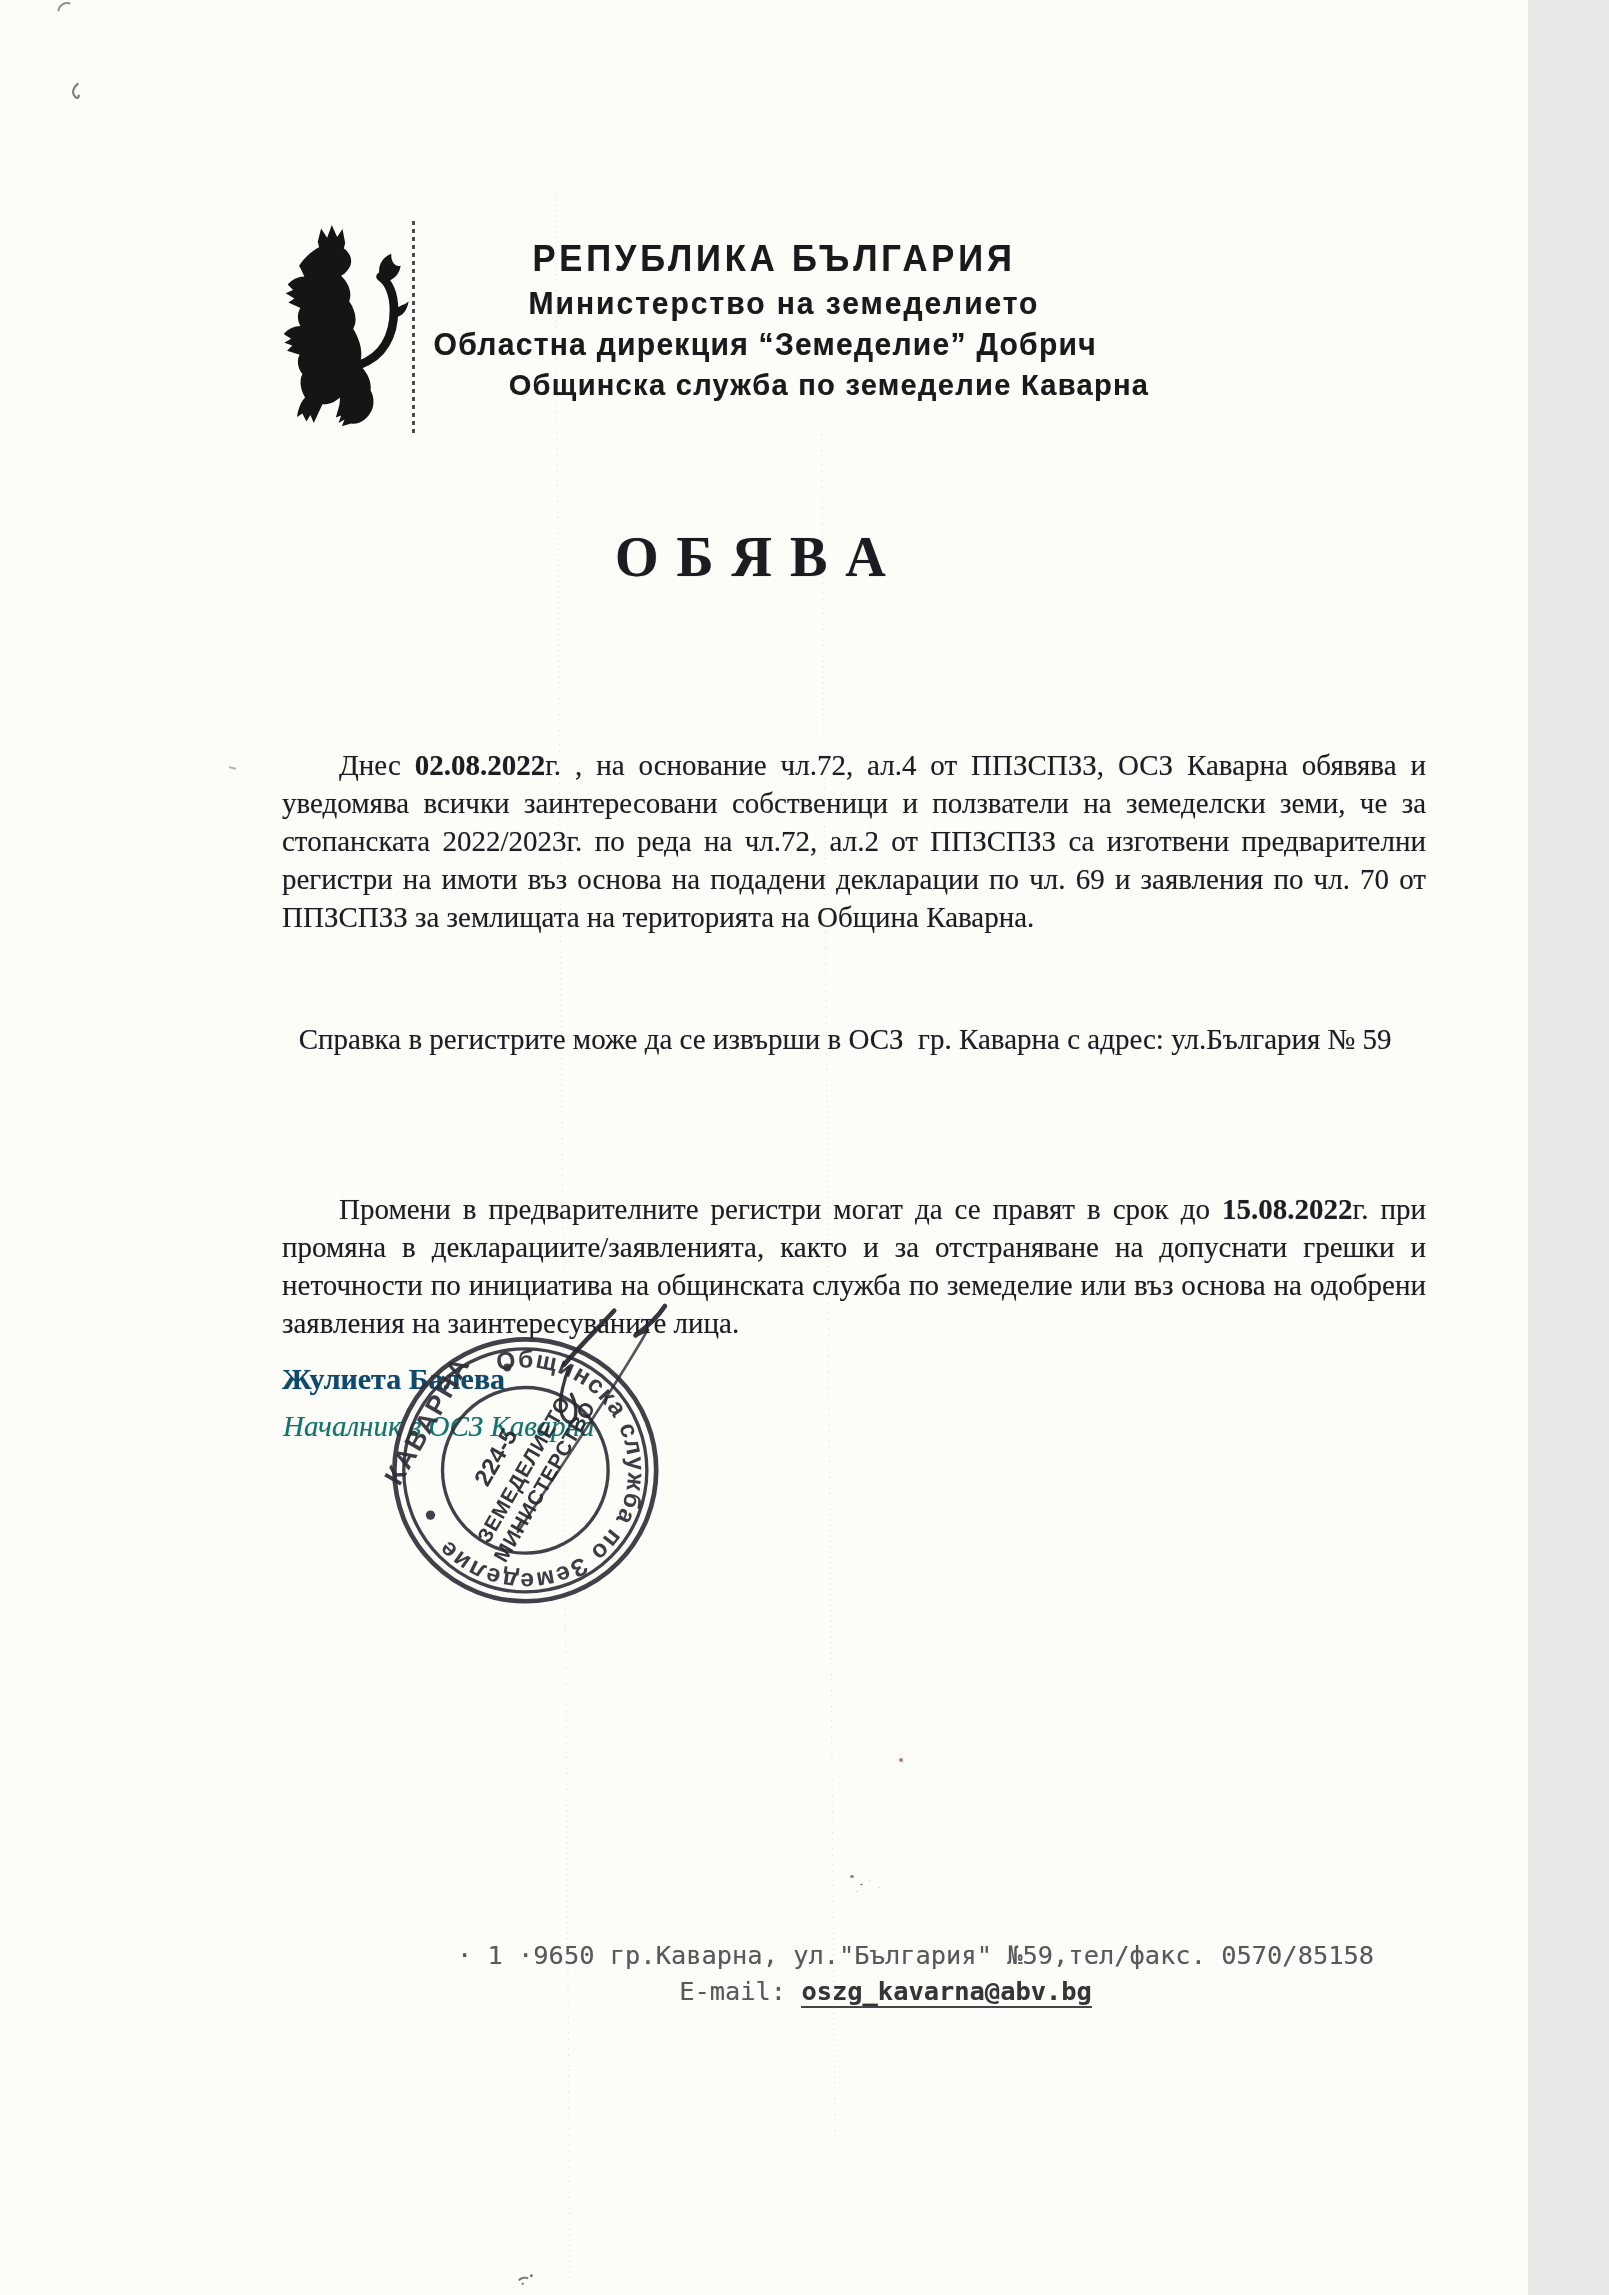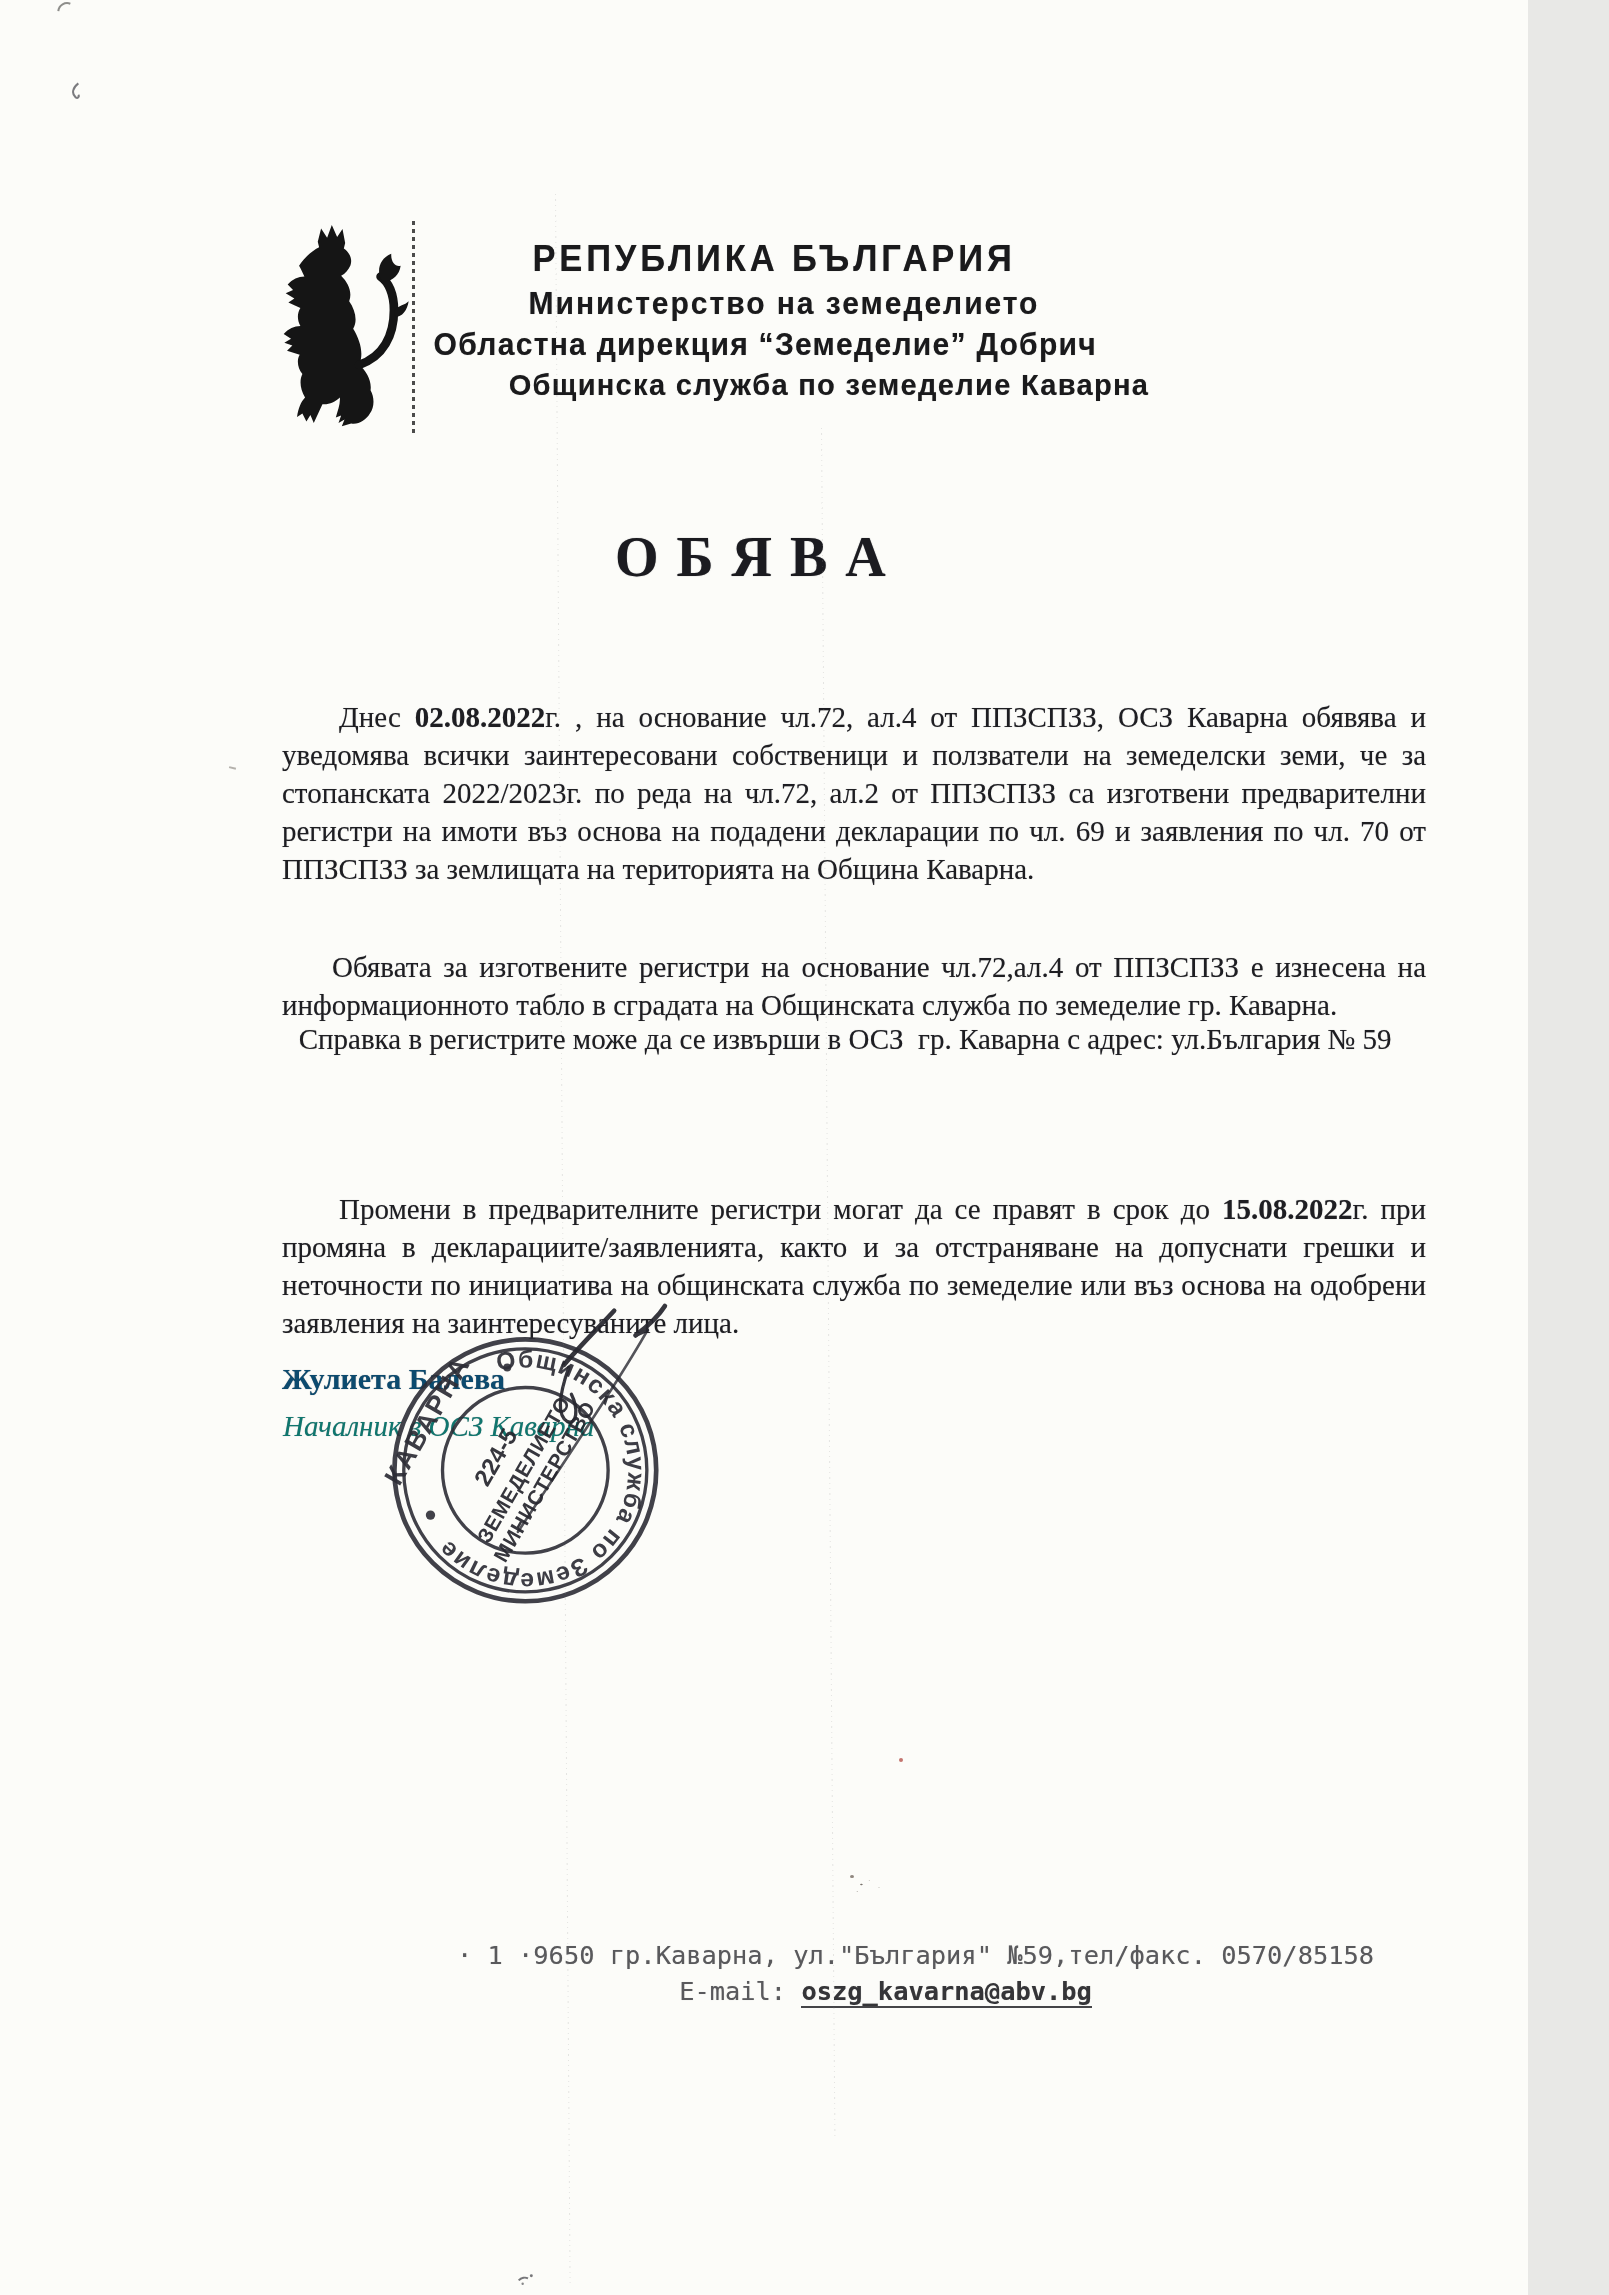--- a/index.html
+++ b/index.html
@@ -38,21 +38,21 @@
     white-space:pre;
   }
   
   .para{
     left:282px;width:1144px;
     font-size:29px;line-height:38px;
     text-align:justify;white-space:pre-wrap;
     color:#1e1e22;text-shadow:0 0 0.8px rgba(25,25,35,.42);
   }
   .para .bd{font-weight:bold;}
-  #p0{top:698px;text-indent:57px;}
+  #p0{top:746px;text-indent:57px;}
   #p1{top:948px;text-indent:50px;}
   #p2{top:1020px;text-indent:16.7px;}
   #p3{top:1190px;text-indent:57px;}
   
   #sig-name{left:282px;top:1362px;font-size:30px;font-weight:bold;color:#0c4a6e;
     text-shadow:0 0 0.9px rgba(25,25,35,.5);}
   #sig-role{left:283px;top:1410px;font-size:29px;font-style:italic;color:#0f766e;
     text-shadow:0 0 0.8px rgba(25,25,35,.4);}
   
   #stamp{left:347px;top:1270px;width:374px;height:374px;}
@@ -130,21 +130,20 @@
   <div id="hdr-sep" class="abs"></div>
 
   <div id="hdr1" class="abs hdr-line">РЕПУБЛИКА БЪЛГАРИЯ</div>
   <div id="hdr2" class="abs hdr-line">Министерство на земеделието</div>
   <div id="hdr3" class="abs hdr-line">Областна дирекция “Земеделие” Добрич</div>
   <div id="hdr4" class="abs hdr-line">Общинска служба по земеделие Каварна</div>
 
   <div id="doc-title" class="abs">О Б Я В А</div>
 
   <div id="p0" class="abs para"><span>Днес </span><span class="bd">02.08.2022</span><span>г. , на основание чл.72, ал.4 от ППЗСПЗЗ, ОСЗ Каварна обявява и уведомява всички заинтересовани собственици и ползватели на земеделски земи, че за стопанската 2022/2023г. по реда на чл.72, ал.2 от ППЗСПЗЗ са изготвени предварителни регистри на имоти въз основа на подадени декларации по чл. 69 и заявления по чл. 70 от ППЗСПЗЗ за землищата на територията на Община Каварна.</span></div>
-  <div id="p1" class="abs para"><span>Обявата за изготвените регистри на основание чл.72,ал.4 от ППЗСПЗЗ е изнесена на информационното табло в сградата на Общинската служба по земеделие гр. Каварна.</span></div>
   <div id="p2" class="abs para"><span>Справка в регистрите може да се извърши в ОСЗ  гр. Каварна с адрес: ул.България № 59</span></div>
   <div id="p3" class="abs para"><span>Промени в предварителните регистри могат да се правят в срок до </span><span class="bd">15.08.2022</span><span>г. при промяна в декларациите/заявленията, както и за отстраняване на допуснати грешки и неточности по инициатива на общинската служба по земеделие или въз основа на одобрени заявления на заинтересуваните лица.</span></div>
 
   <div id="sig-name" class="abs">Жулиета Балева</div>
   <div id="sig-role" class="abs">Началник в ОСЗ Каварна</div>
 
   <svg id="stamp" class="abs" viewBox="0 0 560 560">
     <g fill="none" stroke="#2d2d36" opacity="0.9">
       <circle cx="267" cy="300" r="196" stroke-width="7"></circle>
       <circle cx="267" cy="300" r="182" stroke-width="5"></circle>

